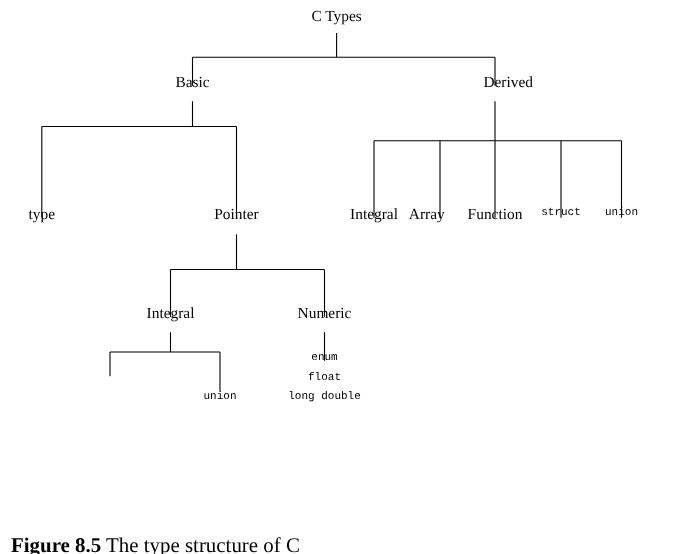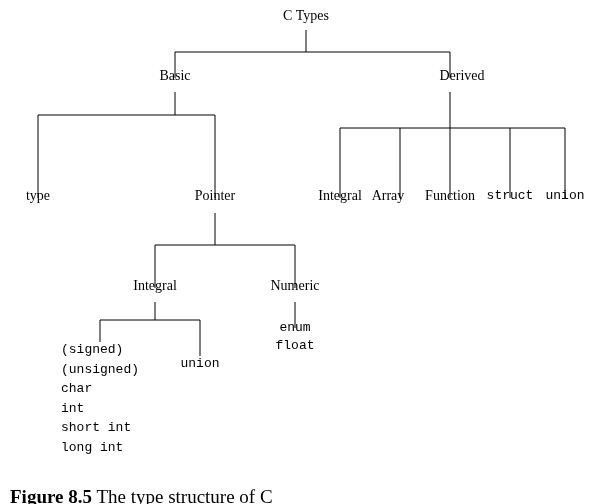--- a/index.html
+++ b/index.html
@@ -24,21 +24,21 @@
       pointer-events: none;
     }
     .node {
       position: absolute;
       text-align: center;
       transform: translateX(-50%);
       white-space: nowrap;
     }
     .node.monospace {
       font-family: 'Courier New', Courier, monospace;
-      font-size: 13px;
+      font-size: 10px;
     }
     .caption {
       padding: 6px 10px 0 10px;
       font-size: 19px;
       font-family: Georgia, 'Times New Roman', serif;
     }
     .caption strong {
       font-weight: bold;
     }
   </style>
@@ -88,22 +88,20 @@
   <div class="node" style="left:215px; top:188px;">Pointer</div>
   <div class="node" style="left:340px; top:188px;">Integral</div>
   <div class="node" style="left:388px; top:188px;">Array</div>
   <div class="node" style="left:450px; top:188px;">Function</div>
   <div class="node monospace" style="left:510px; top:188px;">struct</div>
   <div class="node monospace" style="left:565px; top:188px;text-align:center;">union</div>
   <div class="node" style="left:155px; top:278px;">Integral</div>
   <div class="node" style="left:295px; top:278px;">Numeric</div>
   <div class="node monospace" style="left:295px; top:320px;">enum</div>
   <div class="node monospace" style="left:295px; top:338px;">float</div>
+  <div class="node monospace" style="left:295px; top:356px;">long double</div>
 
-  <div class="node monospace" style="left:100px; top:340px; line-height:1.5; text-align:left; transform:translateX(-50%);">
-    (signed)<br>(unsigned)<br>char<br>int<br>short int<br>long int
-  </div>
   <div class="node monospace" style="left:200px; top:356px;">union</div>
 </div>
 
 <div class="caption">
   <strong>Figure 8.5</strong><span> The type structure of C</span>
 </div>
 
 </body></html>

